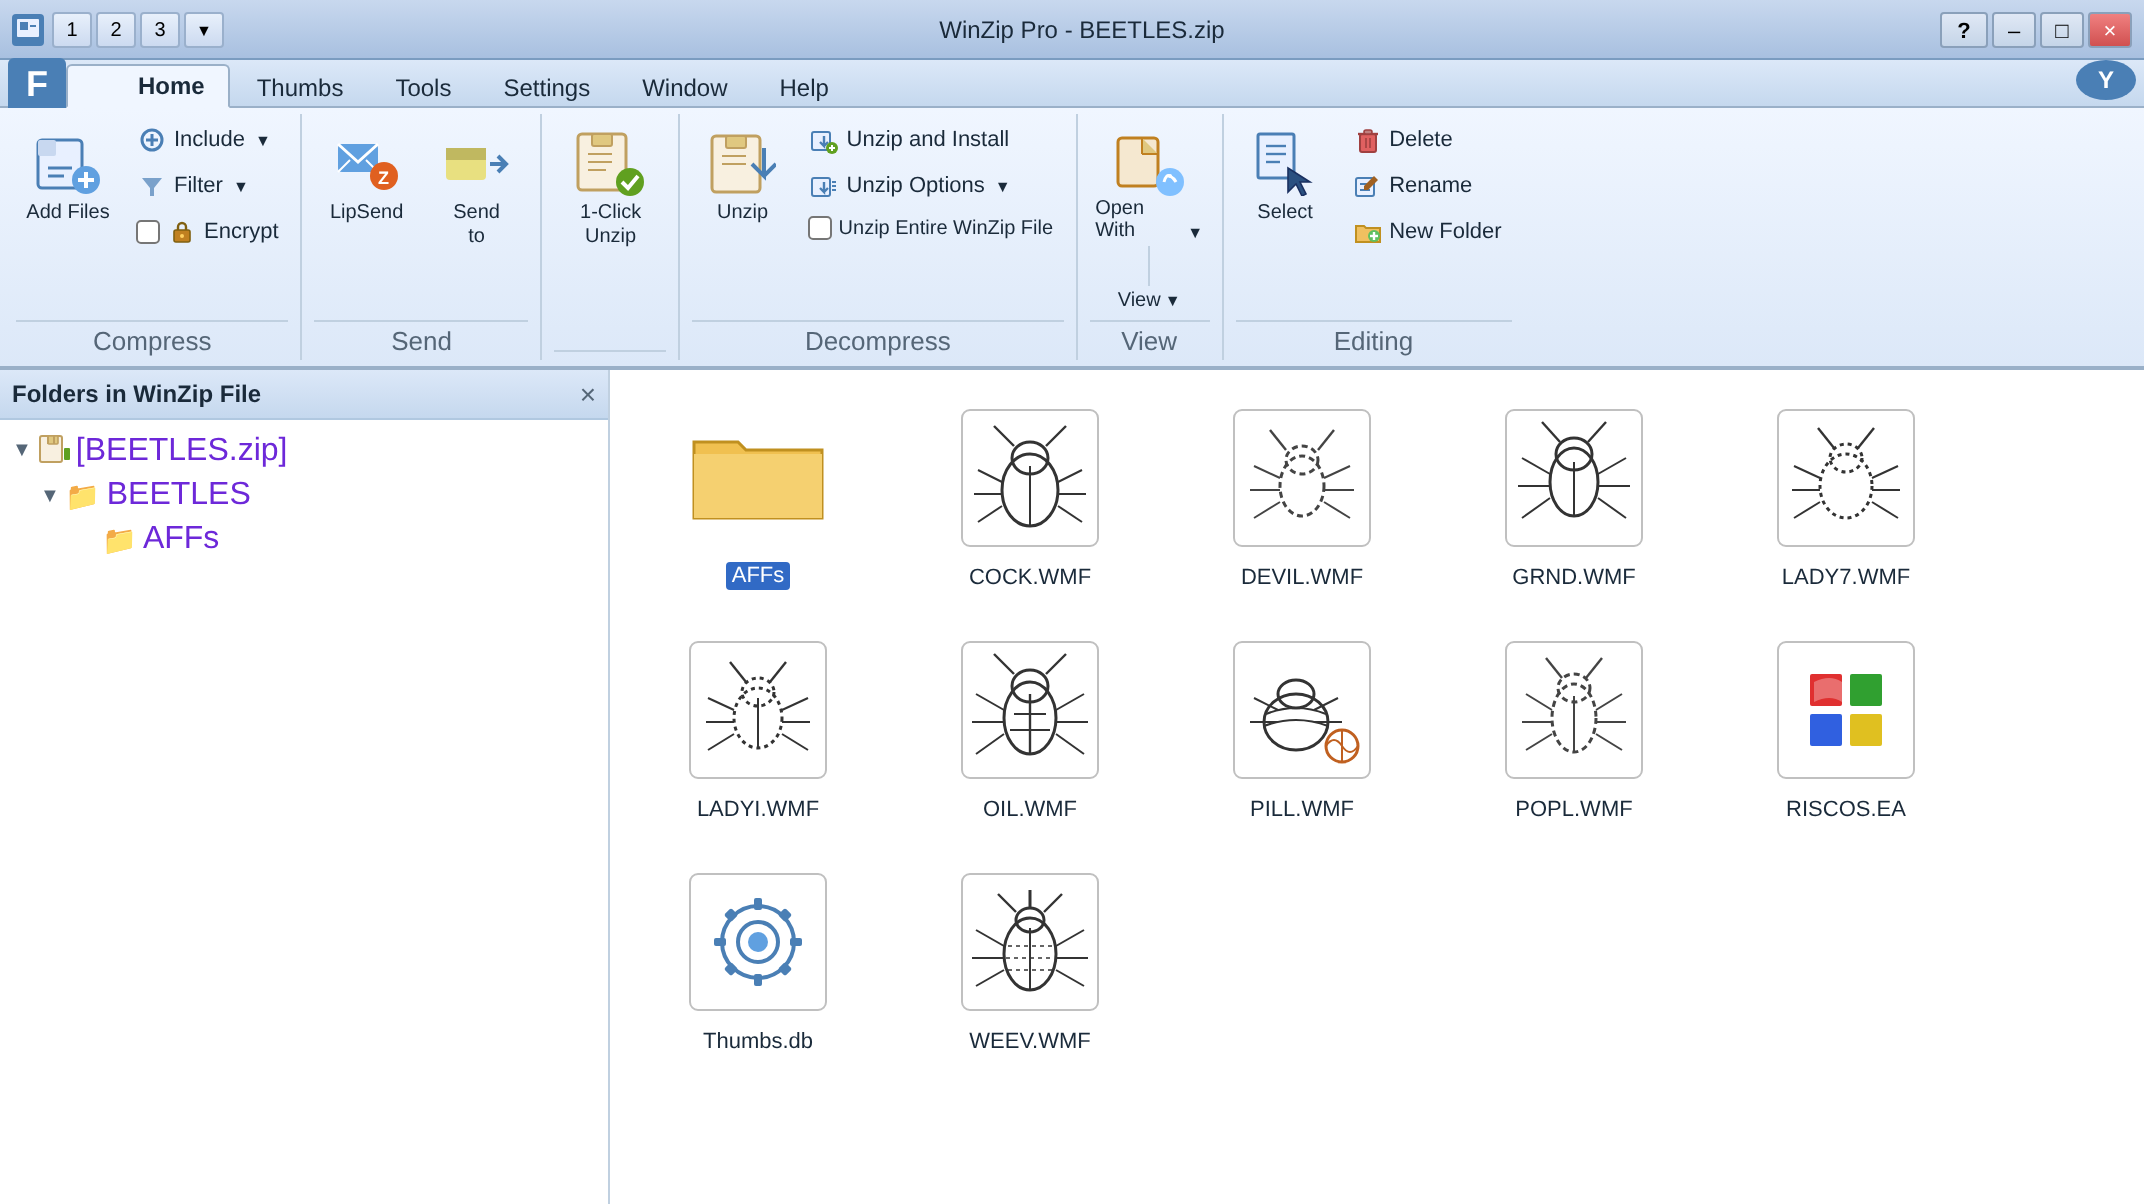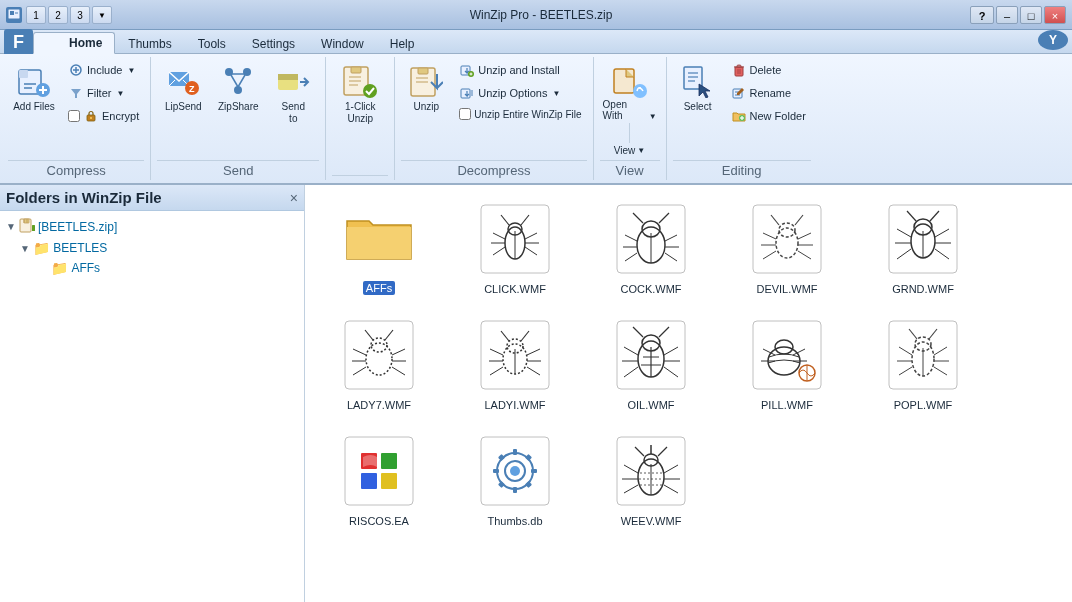--- a/index.html
+++ b/index.html
@@ -120,25 +120,25 @@
       flex-direction: column;
     }
     .sidebar-header {
       background: linear-gradient(to bottom, #dce8f8, #c5d8ee);
       padding: 4px 6px;
       display: flex;
       justify-content: space-between;
       align-items: center;
       border-bottom: 1px solid #b0c8e0;
     }
-    .sidebar-header-title { font-size: 15px; font-weight: bold; color: #1a2a3a; }
+    .sidebar-header-title { font-size: 12px; font-weight: bold; color: #1a2a3a; }
     .sidebar-close { font-size: 14px; cursor: pointer; color: #556677; }
     .sidebar-tree { padding: 4px 0; flex: 1; overflow-y: auto; }
     .tree-item { display: flex; align-items: center; gap: 3px; padding: 2px 6px; cursor: pointer; }
-    .tree-item-label { font-size: 12px; color: #0369a1; }
+    .tree-item-label { font-size: 16px; color: #6d28d9; }
     .tree-expand { color: #556677; font-size: 10px; }
     .tree-indent-1 { padding-left: 20px; }
     .tree-indent-2 { padding-left: 36px; }
     .folder-icon { color: #f0a020; font-size: 14px; }
 
     
     .file-area {
       flex: 1;
       background: white;
       overflow: auto;
@@ -312,33 +312,20 @@
           <svg width="34" height="34" viewBox="0 0 34 34">
             <rect x="3" y="8" width="20" height="14" rx="2" fill="#60a0e0"></rect>
             <polyline points="3,8 13,17 23,8" fill="none" stroke="white" stroke-width="1.5"></polyline>
             <line x1="3" y1="22" x2="9" y2="16" stroke="white" stroke-width="1"></line>
             <line x1="23" y1="22" x2="17" y2="16" stroke="white" stroke-width="1"></line>
             <circle cx="26" cy="24" r="7" fill="#e06020"></circle>
             <text x="23" y="28" fill="white" font-size="9" font-weight="bold">Z</text>
           </svg>
         </div>
         <div class="btn-label">LipSend</div>
-      </div>
-      <div class="ribbon-main-btn">
-        <div class="btn-icon">
-          <svg width="34" height="34" viewBox="0 0 34 34">
-            <circle cx="8" cy="8" r="4" fill="#4a7fb5"></circle>
-            <circle cx="26" cy="8" r="4" fill="#4a7fb5"></circle>
-            <circle cx="17" cy="26" r="4" fill="#4a7fb5"></circle>
-            <line x1="11" y1="10" x2="23" y2="10" stroke="#4a7fb5" stroke-width="1.5"></line>
-            <line x1="10" y1="11" x2="17" y2="23" stroke="#4a7fb5" stroke-width="1.5"></line>
-            <line x1="24" y1="11" x2="17" y2="23" stroke="#4a7fb5" stroke-width="1.5"></line>
-          </svg>
-        </div>
-        <div class="btn-label">ZipShare</div>
       </div>
       <div class="ribbon-main-btn">
         <div class="btn-icon">
           <svg width="34" height="34" viewBox="0 0 34 34">
             <rect x="2" y="10" width="20" height="16" rx="2" fill="#e8e080"></rect>
             <rect x="2" y="10" width="20" height="6" fill="#c0b860"></rect>
             <line x1="24" y1="18" x2="31" y2="18" stroke="#4a7fb5" stroke-width="2"></line>
             <polyline points="28,14 32,18 28,22" fill="none" stroke="#4a7fb5" stroke-width="2"></polyline>
           </svg>
         </div>
@@ -544,43 +531,20 @@
       <div class="file-item">
         <div class="file-icon-area">
           <svg width="72" height="60" viewBox="0 0 72 60">
             <path d="M4,14 L4,52 L68,52 L68,18 L30,18 L26,14 Z" fill="#f0c050" stroke="#c09020" stroke-width="1.5"></path>
             <path d="M4,20 L68,20 L68,52 L4,52 Z" fill="#f5d070"></path>
           </svg>
         </div>
         <div class="file-label" style="background:#316ac5; color:white; padding:1px 3px; border-radius:2px;">AFFs</div>
       </div>
 
-      <div class="file-item">
-        <div class="file-icon-area">
-          <svg width="72" height="72" viewBox="0 0 72 72">
-            <rect x="2" y="2" width="68" height="68" rx="4" fill="white" stroke="#c0c0c0" stroke-width="1"></rect>
-
-            <ellipse cx="36" cy="40" rx="10" ry="16" fill="none" stroke="#333" stroke-width="1.5"></ellipse>
-            <ellipse cx="36" cy="26" rx="7" ry="6" fill="none" stroke="#333" stroke-width="1.5"></ellipse>
-
-            <line x1="30" y1="22" x2="22" y2="12" stroke="#333" stroke-width="1.2"></line>
-            <line x1="42" y1="22" x2="50" y2="12" stroke="#333" stroke-width="1.2"></line>
-
-            <line x1="26" y1="36" x2="14" y2="30" stroke="#333" stroke-width="1"></line>
-            <line x1="26" y1="40" x2="12" y2="40" stroke="#333" stroke-width="1"></line>
-            <line x1="26" y1="44" x2="14" y2="52" stroke="#333" stroke-width="1"></line>
-            <line x1="46" y1="36" x2="58" y2="30" stroke="#333" stroke-width="1"></line>
-            <line x1="46" y1="40" x2="60" y2="40" stroke="#333" stroke-width="1"></line>
-            <line x1="46" y1="44" x2="58" y2="52" stroke="#333" stroke-width="1"></line>
-
-            <line x1="36" y1="28" x2="36" y2="56" stroke="#333" stroke-width="1"></line>
-          </svg>
-        </div>
-        <div class="file-label">CLICK.WMF</div>
-      </div>
 
       <div class="file-item">
         <div class="file-icon-area">
           <svg width="72" height="72" viewBox="0 0 72 72">
             <rect x="2" y="2" width="68" height="68" rx="4" fill="white" stroke="#c0c0c0" stroke-width="1"></rect>
             <ellipse cx="36" cy="42" rx="14" ry="18" fill="none" stroke="#333" stroke-width="1.5"></ellipse>
             <ellipse cx="36" cy="26" rx="9" ry="8" fill="none" stroke="#333" stroke-width="1.5"></ellipse>
             <line x1="28" y1="20" x2="18" y2="10" stroke="#333" stroke-width="1.2"></line>
             <line x1="44" y1="20" x2="54" y2="10" stroke="#333" stroke-width="1.2"></line>
             <line x1="22" y1="38" x2="10" y2="32" stroke="#333" stroke-width="1"></line>

